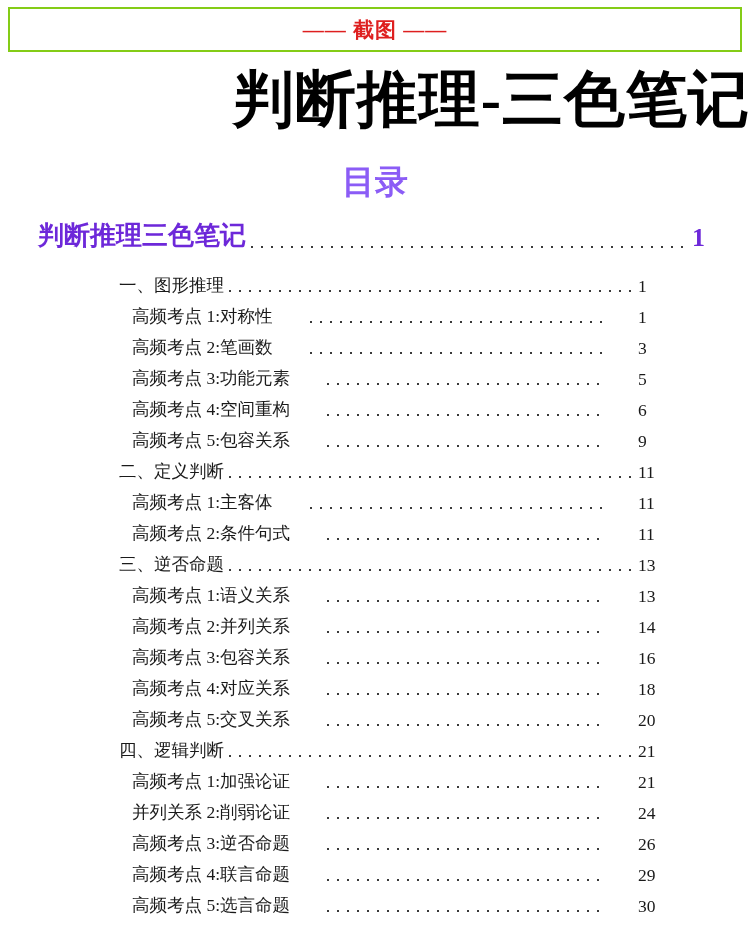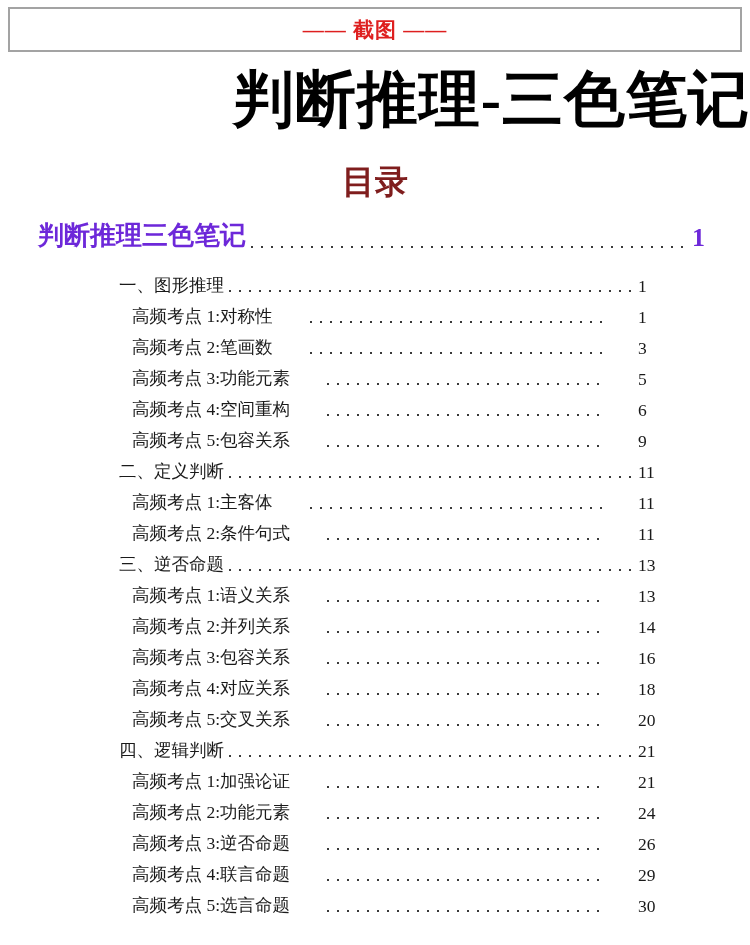--- a/index.html
+++ b/index.html
@@ -6,21 +6,21 @@
   body {
     width: 750px; height: 945px;
     background: #ffffff;
     color: #111111;
     font-family: "Liberation Serif", "DejaVu Serif", serif;
     overflow: hidden;
   }
   .banner {
     margin: 7px 8px 0 8px;
     height: 41px;
-    border: 2px solid #a3a3a3;
+    border: 2px solid #84cc16;
     display: flex; align-items: center; justify-content: center;
     box-sizing: content-box;
   }
   .banner-label {
     color: #de1f1f;
     font-weight: bold;
     font-size: 21px;
     letter-spacing: 1px;
     font-family: "Liberation Serif", "DejaVu Serif", serif;
   }
@@ -32,21 +32,21 @@
     margin: 13px 0 0 0;
     letter-spacing: 1px;
     color: #000000;
     font-family: "Liberation Serif", "DejaVu Serif", serif;
   }
   .toc-heading {
     text-align: center;
     font-size: 33px;
     font-weight: bold;
     margin: 25px 0 16px 0;
-    color: #7f1d1d;
+    color: #8b5cf6;
     font-family: "Liberation Sans", "DejaVu Sans", sans-serif;
   }
   .toc { margin: 20px 32px 0 38px; }
   .toc-row {
     display: flex;
     align-items: flex-end;
   }
   .toc-root {
     height: 28px;
     font-size: 26px;
@@ -179,21 +179,21 @@
     <span>四、逻辑判断</span>
     <span class="leader"></span>
     <span class="page-num">21</span>
   </div>
       <div class="toc-row lvl-item">
     <span>高频考点 1:加强论证</span>
     <span class="leader"></span>
     <span class="page-num">21</span>
   </div>
       <div class="toc-row lvl-item">
-    <span>高频考点 2:功能元素</span>
+    <span>并列关系 2:削弱论证</span>
     <span class="leader"></span>
     <span class="page-num">24</span>
   </div>
       <div class="toc-row lvl-item">
     <span>高频考点 3:逆否命题</span>
     <span class="leader"></span>
     <span class="page-num">26</span>
   </div>
       <div class="toc-row lvl-item">
     <span>高频考点 4:联言命题</span>

